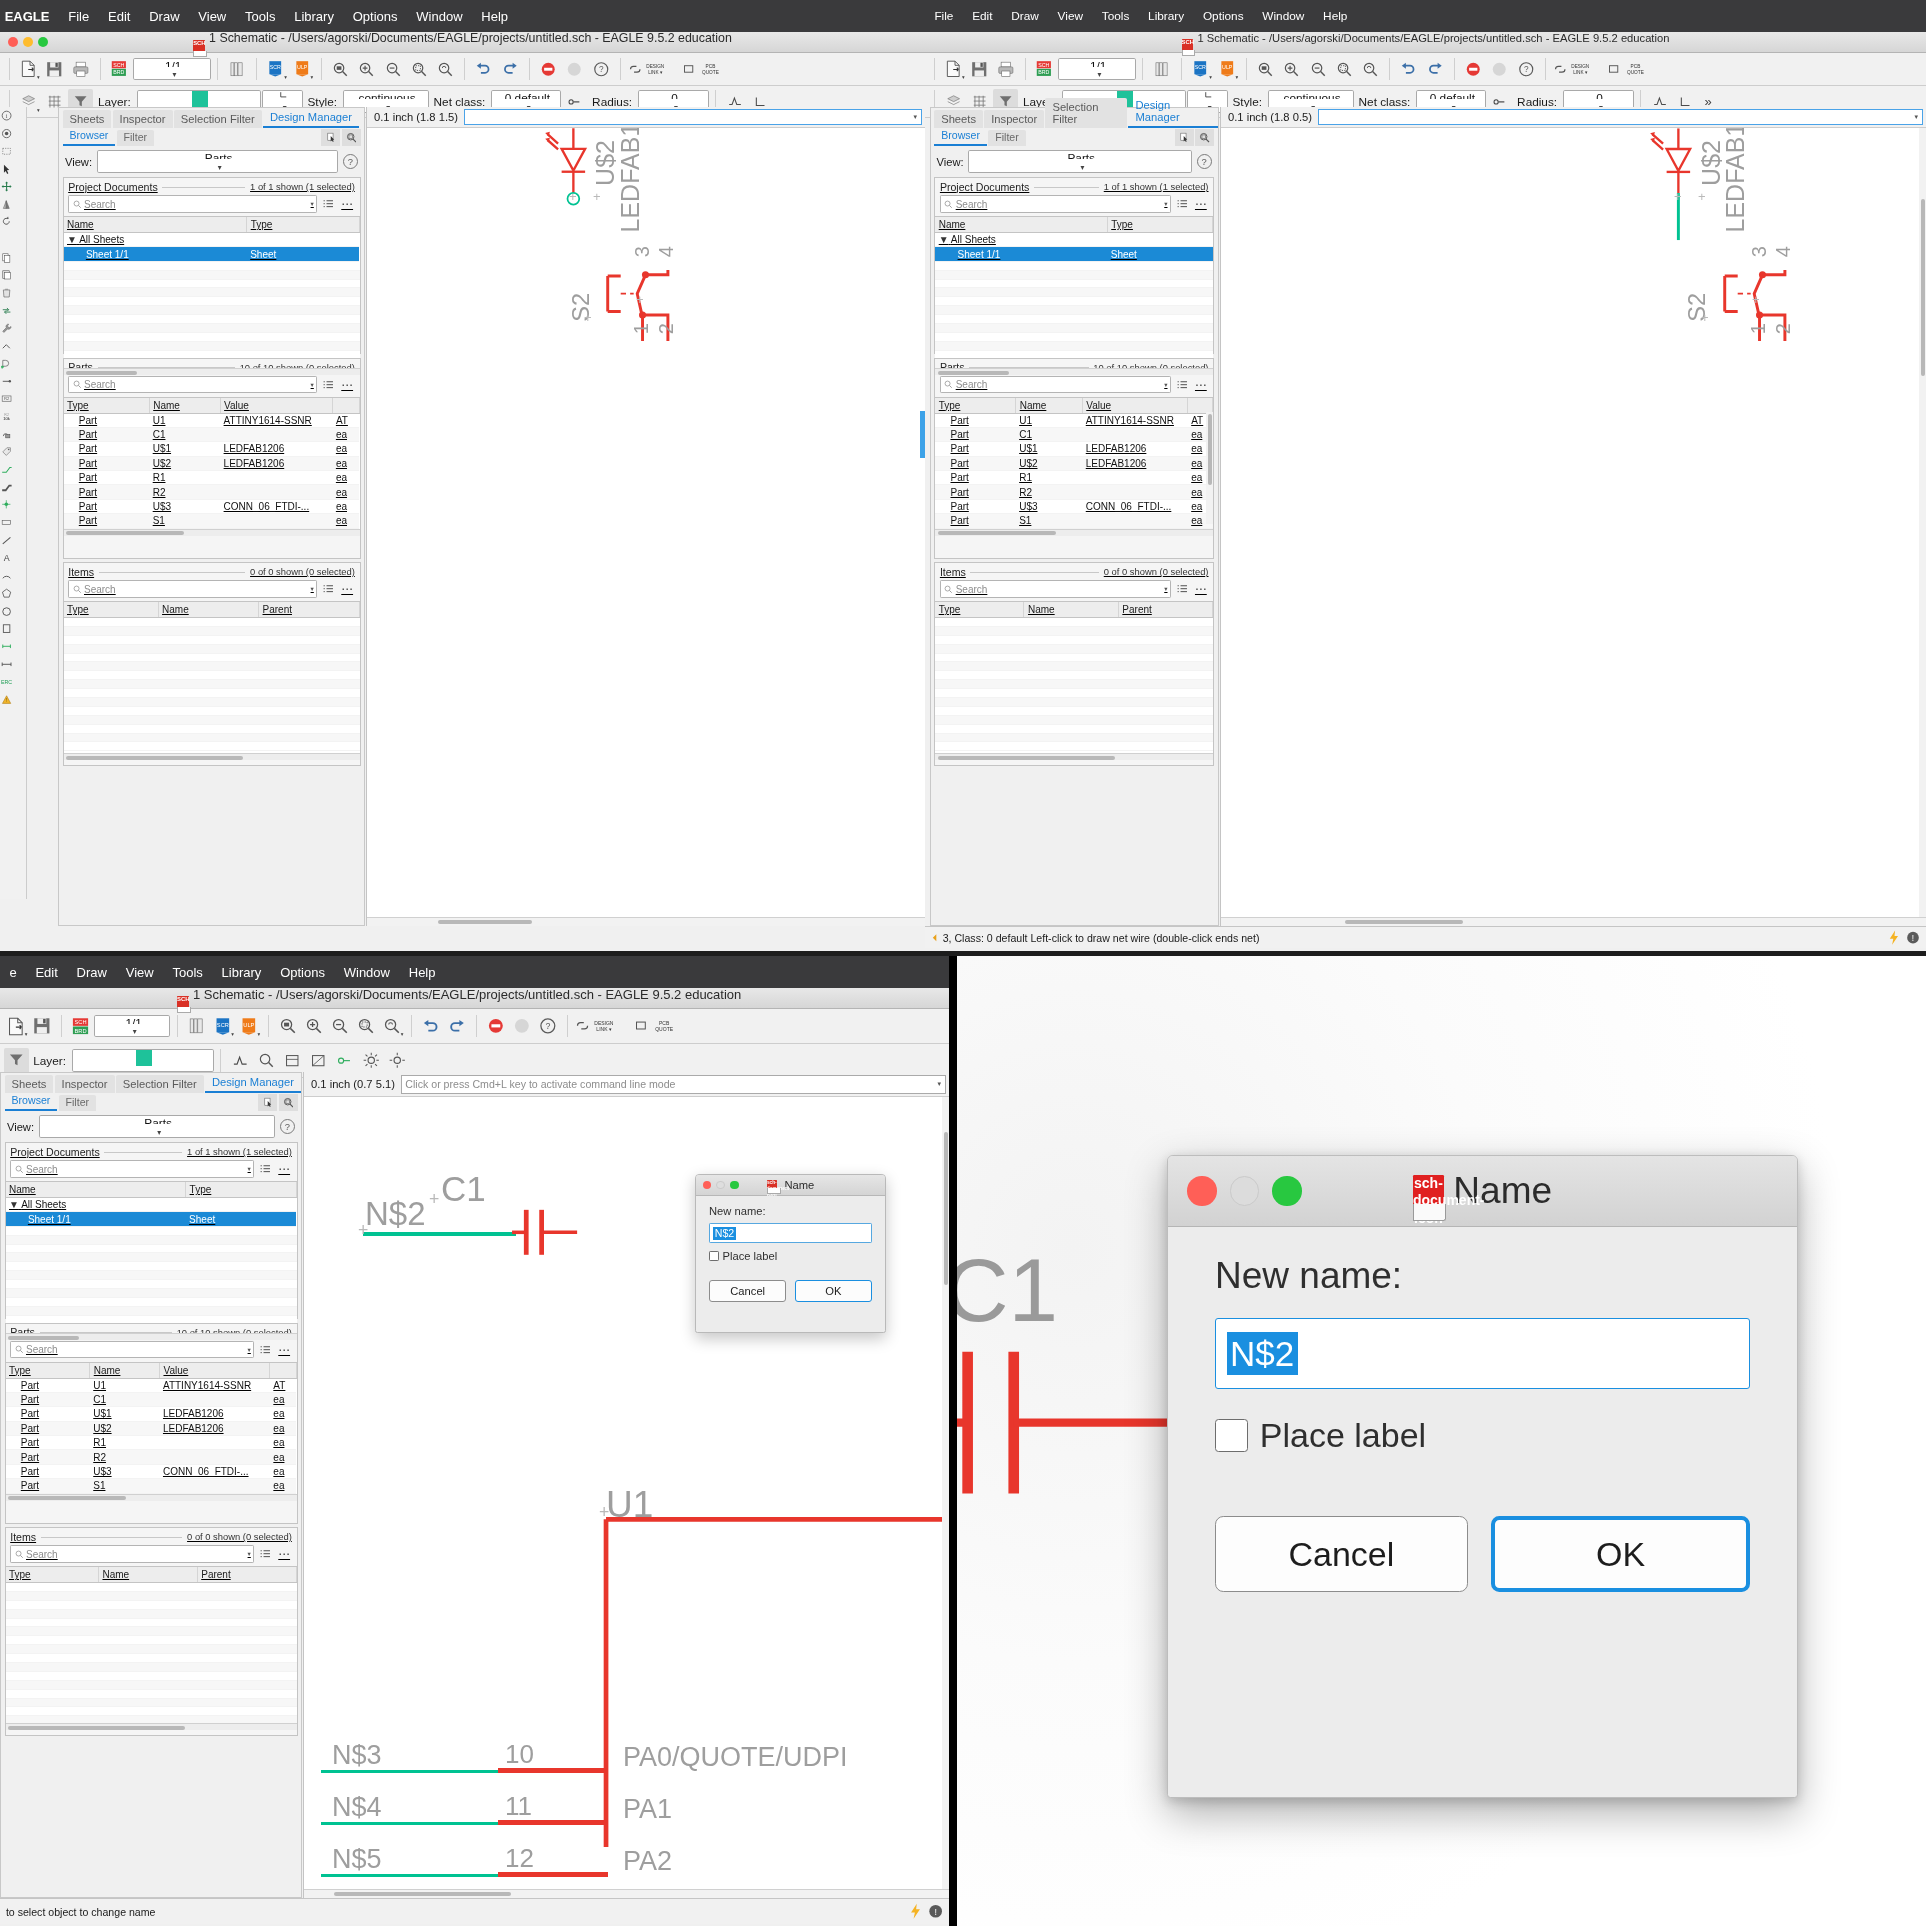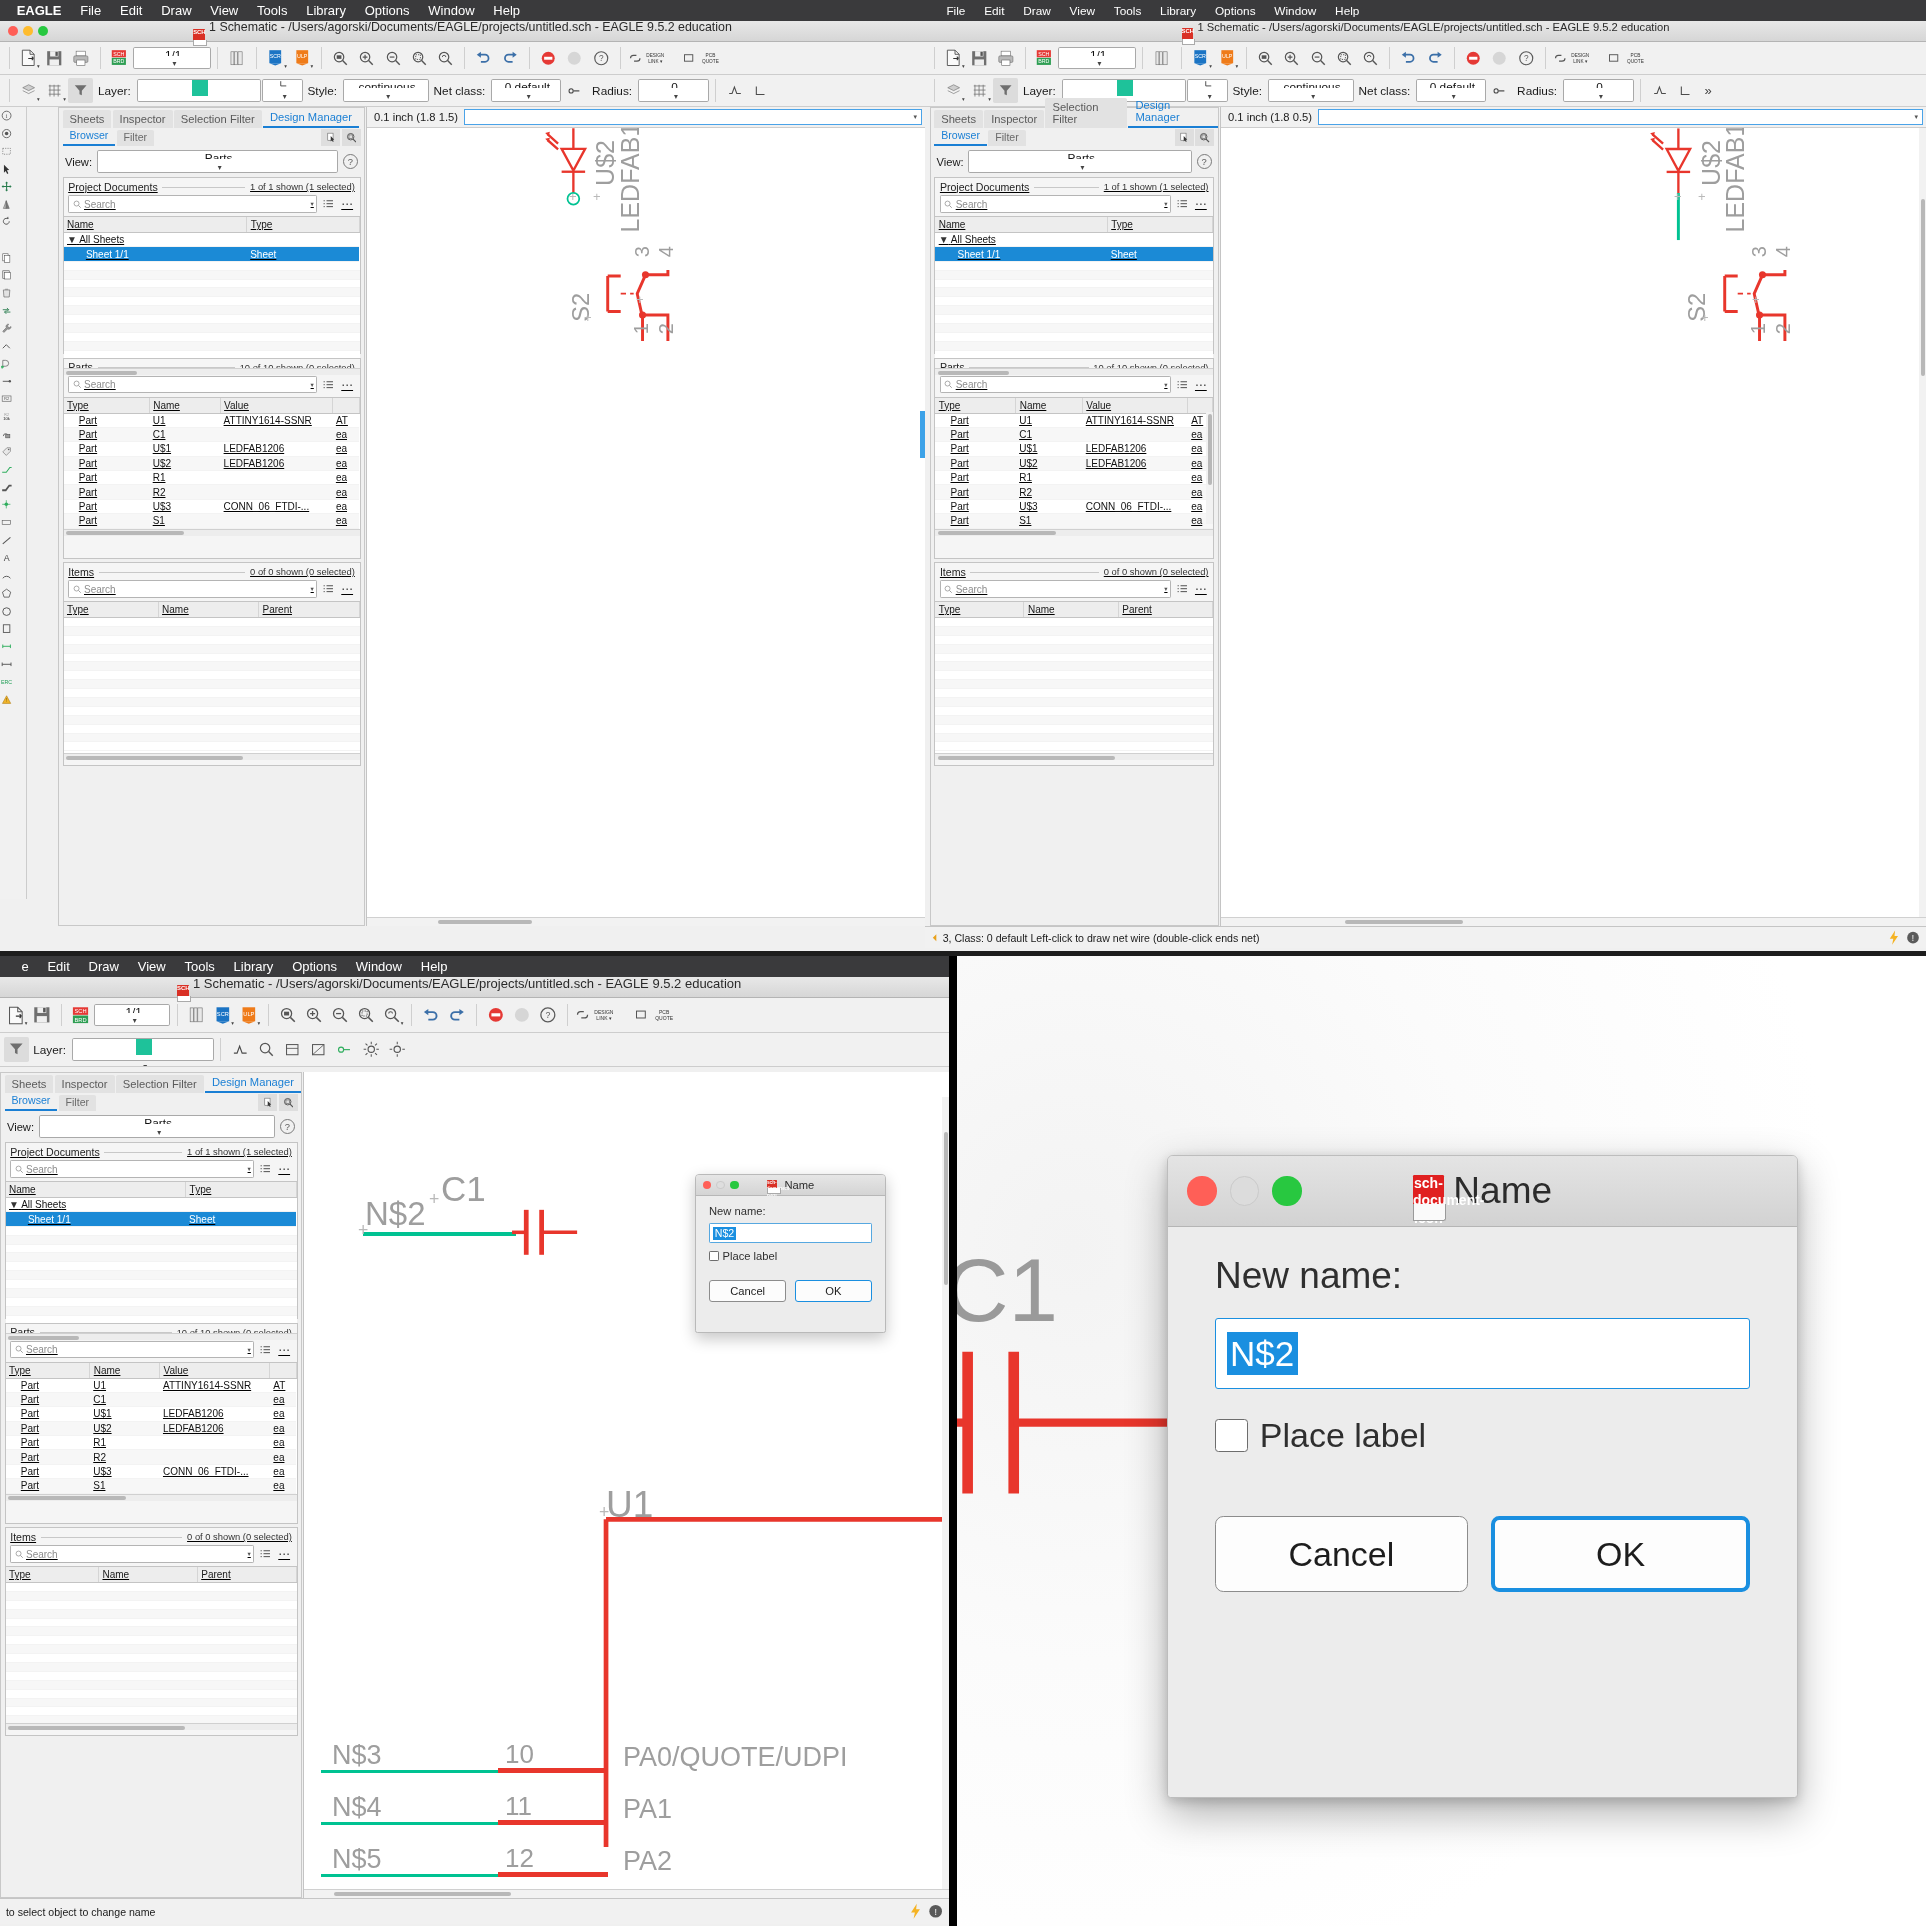--- a/index.html
+++ b/index.html
@@ -10,22 +10,22 @@
     background: #fff;
     font-family: "Liberation Sans", sans-serif;
     overflow: hidden;
   }
   .root { position: relative; width: 1926px; height: 1926px; }
 
   
   .pane { position: absolute; overflow: hidden; background: #f0f0f0; }
 
   .macmenu {
-    height: 21px; background: #3a3a3c; color: #fff;
-    display: flex; align-items: center; gap: 0; padding-left: 12px;
+    height: 32px; background: #3a3a3c; color: #fff;
+    display: flex; align-items: center; gap: 0; padding-left: 0;
     font-size: 13px; white-space: nowrap;
   }
   .macmenu .mi { padding: 0 9.4px; }
   .macmenu .mi.logo { font-weight: bold; padding-left: 4.7px; }
 
   .titlebar {
     height: 21px; background: linear-gradient(#e8e8e8,#d6d6d6);
     border-bottom: 0.6px solid #b4b4b4;
     display: flex; align-items: center; position: relative;
   }
@@ -1957,20 +1957,27 @@
               <div></div>
           </div>
         </div>
         <div class="hscroll">
             <i style="width:177px;"></i>
           </div>
       </div>
     </div>
 
     <div class="canvas" style="left:303px;top:116px;width:646px;height:826px;">
+      <div class="coordbar" style="height:25px;">
+        <span class="cd">0.1 inch (0.7 5.1)</span>
+        <div class="cmdline" style="height:19px;">
+            <span>Click or press Cmd+L key to activate command line mode</span>
+            <span class="carr">▾</span>
+          </div>
+      </div>
       <div style="position:absolute;left:0;top:25px;right:0;bottom:0;background:#fff;overflow:hidden;">
 
         <div class="lbl-g" style="left:61px;top:98px;font-size:33px;">N$2</div>
         <div class="wire-g" style="left:59px;top:135px;width:153px;height:3.5px;"></div>
         <div class="cross" style="left:54px;top:125px;font-size:17.7px;">+</div>
         <div class="lbl-g" style="left:137px;top:72px;font-size:35px;">C1</div>
         <div class="cross" style="left:125px;top:94px;font-size:17.7px;">+</div>
         <svg width="77" height="71" style="position:absolute;left:208px;top:101px;" viewBox="0 0 130 120">
           <path d="M0 58 L24 58" stroke="#e8362c" stroke-width="6"></path>
           <path d="M24 20 L24 96" stroke="#e8362c" stroke-width="8"></path>

